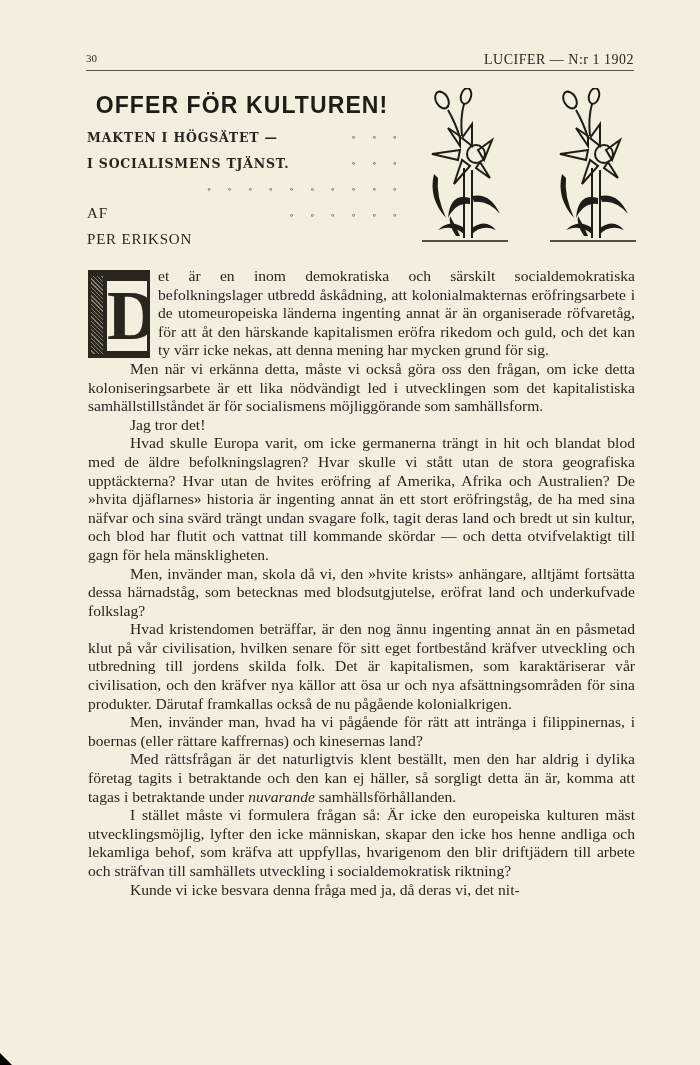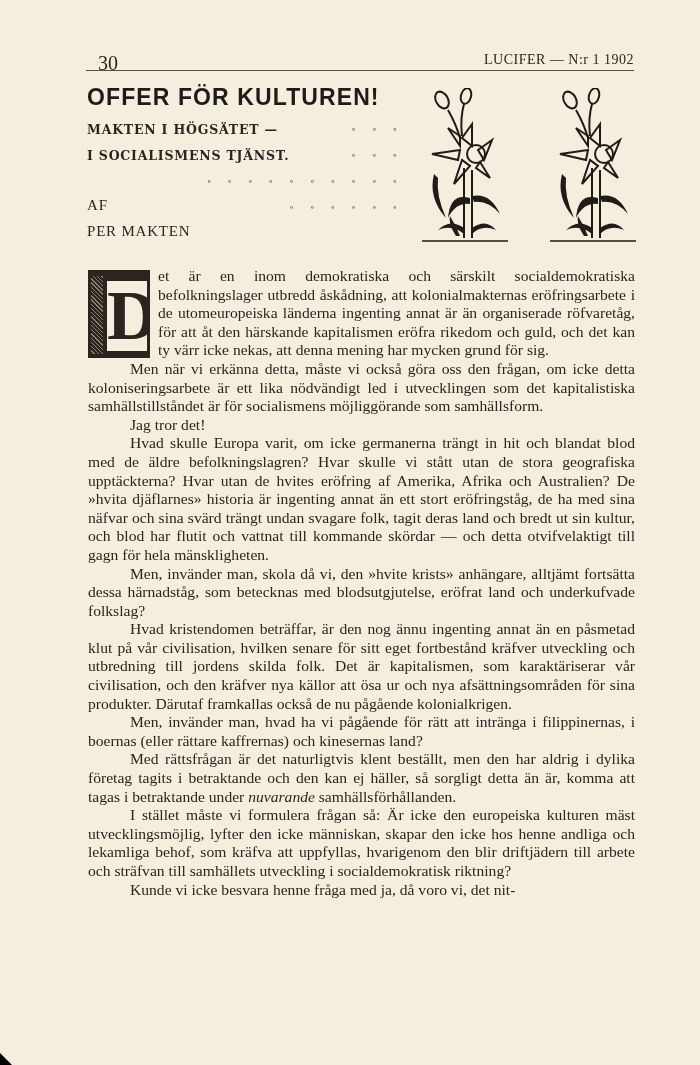--- a/index.html
+++ b/index.html
@@ -8,23 +8,23 @@
     background: #f4eedf;
     font-family: "Liberation Serif", "DejaVu Serif", serif;
     color: #2a2520;
     position: relative;
   }
   .page { position: absolute; left: 0; top: 0; width: 700px; height: 1065px; }
   .running-head {
     position: absolute; left: 86px; top: 50px; width: 548px; height: 20px;
     border-bottom: 1px solid #55504a;
   }
-  .page-num { position: absolute; left: 12px; top: 2px; font-size: 20px; }
+  .page-num { position: absolute; left: 0; top: 2px; font-size: 11px; }
   .journal-title { position: absolute; left: 0; width: 100%; top: 2px; text-align: right; font-size: 14px; letter-spacing: 0.5px; }
-  .title-block { position: absolute; left: 87px; top: 84px; width: 310px; }
+  .title-block { position: absolute; left: 87px; top: 92px; width: 310px; text-align: center; }
   .main-title {
     font-family: "Liberation Sans", "DejaVu Sans", sans-serif;
     font-weight: bold; font-size: 23px; letter-spacing: 1.1px; margin: 0; height: 32px; color: #1f1b17;
   }
   .sub-line {
     display: flex; justify-content: space-between; align-items: center;
     height: 26px; font-size: 13px; gap: 39px;
   }
   .sub-line .label { font-family: "DejaVu Serif", serif; font-weight: bold; letter-spacing: 0.8px; font-size: 12.5px; }
   .sub-line .plain { font-weight: normal; font-family: "Liberation Serif", serif; font-size: 15px; letter-spacing: 0.8px; margin-top: 48px; }
@@ -73,21 +73,21 @@
     </div>
     <div class="sub-line">
       <span class="label">I SOCIALISMENS TJÄNST.</span>
       <span class="dots">∘ ∘ ∘</span>
     </div>
     <div class="sub-line">
       <span class="label plain">AF</span>
       <span class="dots">∘ ∘ ∘ ∘ ∘ ∘ ∘ ∘ ∘ ∘</span>
     </div>
     <div class="sub-line">
-      <span class="label plain">PER MAKTEN</span>
+      <span class="label plain">PER ERIKSON</span>
       <span class="dots">∘ ∘ ∘ ∘ ∘ ∘</span>
     </div>
   </div>
 
   <div class="flowers">
     <svg class="flower" style="left:0" viewBox="0 0 90 160">
       <g fill="none" stroke="#1f1b17" stroke-width="2">
         <ellipse cx="22" cy="12" rx="6" ry="9" transform="rotate(-30 22 12)"></ellipse>
         <ellipse cx="46" cy="8" rx="5" ry="8" transform="rotate(15 46 8)"></ellipse>
         <path d="M28 22 Q36 36 40 50"></path>
@@ -148,17 +148,17 @@
       </span><span>et är en inom demokratiska och särskilt socialdemokratiska befolkningslager utbredd åskådning, att kolonialmakternas eröfringsarbete i de utomeuropeiska länderna ingenting annat är än organiserade röfvaretåg, för att åt den härskande kapitalismen eröfra rikedom och guld, och det kan ty värr icke nekas, att denna mening har mycken grund för sig.</span>
     </p>
     <p>Men när vi erkänna detta, måste vi också göra oss den frågan, om icke detta koloniseringsarbete är ett lika nödvändigt led i utvecklingen som det kapitalistiska samhällstillståndet är för socialismens möjliggörande som samhällsform.</p>
     <p>Jag tror det!</p>
     <p>Hvad skulle Europa varit, om icke germanerna trängt in hit och blandat blod med de äldre befolkningslagren? Hvar skulle vi stått utan de stora geografiska upptäckterna? Hvar utan de hvites eröfring af Amerika, Afrika och Australien? De »hvita djäflarnes» historia är ingenting annat än ett stort eröfringståg, de ha med sina näfvar och sina svärd trängt undan svagare folk, tagit deras land och bredt ut sin kultur, och blod har flutit och vattnat till kommande skördar — och detta otvifvelaktigt till gagn för hela mänskligheten.</p>
     <p>Men, invänder man, skola då vi, den »hvite krists» anhängare, alltjämt fortsätta dessa härnadståg, som betecknas med blodsutgjutelse, eröfrat land och underkufvade folkslag?</p>
     <p>Hvad kristendomen beträffar, är den nog ännu ingenting annat än en påsmetad klut på vår civilisation, hvilken senare för sitt eget fortbestånd kräfver utveckling och utbredning till jordens skilda folk. Det är kapitalismen, som karaktäriserar vår civilisation, och den kräfver nya källor att ösa ur och nya afsättningsområden för sina produkter. Därutaf framkallas också de nu pågående kolonialkrigen.</p>
     <p>Men, invänder man, hvad ha vi pågående för rätt att intränga i filippinernas, i boernas (eller rättare kaffrernas) och kinesernas land?</p>
     <p><span>Med rättsfrågan är det naturligtvis klent beställt, men den har aldrig i dylika företag tagits i betraktande och den kan ej häller, så sorgligt detta än är, komma att tagas i betraktande under </span><em>nuvarande</em><span> samhällsförhållanden.</span></p>
     <p>I stället måste vi formulera frågan så: Är icke den europeiska kulturen mäst utvecklingsmöjlig, lyfter den icke människan, skapar den icke hos henne andliga och lekamliga behof, som kräfva att uppfyllas, hvarigenom den blir driftjädern till arbete och sträfvan till samhällets utveckling i socialdemokratisk riktning?</p>
-    <p>Kunde vi icke besvara henne fråga med ja, då voro vi, det nit-</p>
+    <p>Kunde vi icke besvara denna fråga med ja, då deras vi, det nit-</p>
   </div>
 
   <div class="corner"></div>
 </div>
 
 </body></html>

